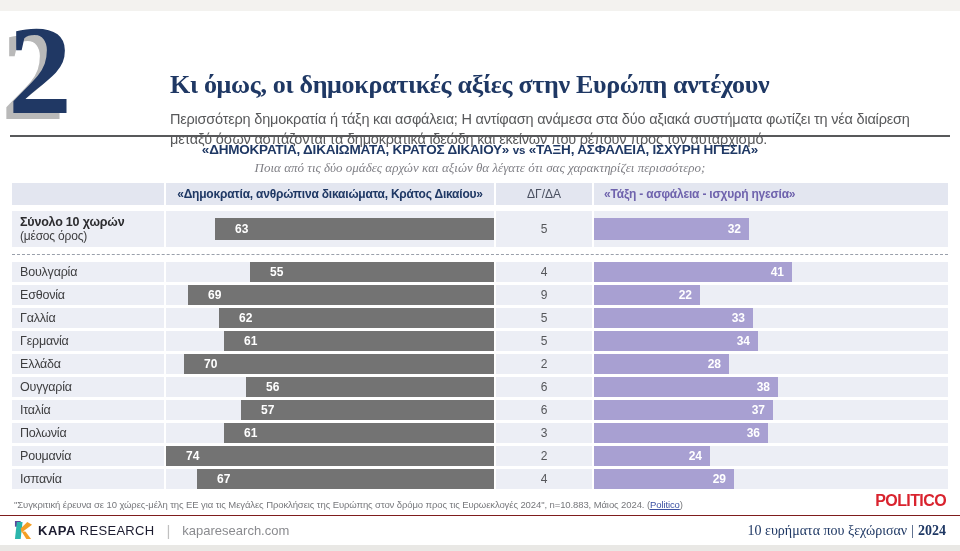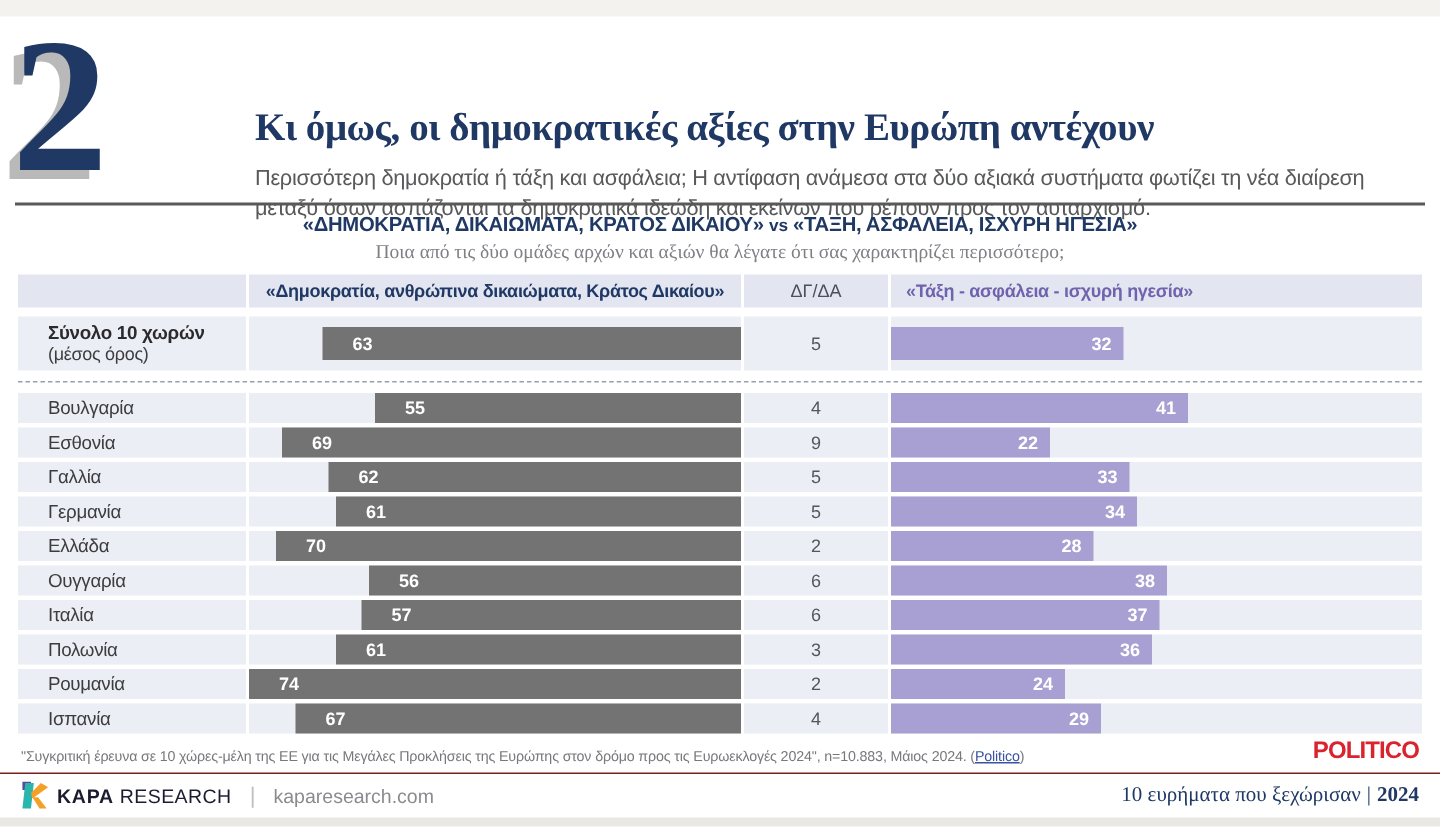--- a/index.html
+++ b/index.html
@@ -17,36 +17,36 @@
     color:#1f3864; letter-spacing:-0.3px; margin-bottom:9px; }
   .page-subtitle { font-size:14.5px; color:#58595b; line-height:1.38; letter-spacing:-0.2px; width:775px; }
 
   .divider { position:absolute; left:10px; top:135px; width:940px; height:2px; background:#58595b; }
 
   
   .chart-heading { position:absolute; left:0; top:142px; width:960px; text-align:center;
     font-size:13.5px; font-weight:bold; color:#1f3864; letter-spacing:-0.2px; }
   .chart-heading .vs { font-size:11.5px; font-weight:bold; }
   .chart-question { position:absolute; left:0; top:160px; width:960px; text-align:center;
-    font-family:"Liberation Serif", serif; font-size:13px; color:#7f7f85; }
+    font-family:"Liberation Serif", serif; font-style:italic; font-size:13px; color:#7f7f85; }
 
   
   .table { position:absolute; left:12px; top:183px; width:936px; }
   .row { display:grid; grid-template-columns:152px 328px 96px 1fr; column-gap:2px; }
   .row .cell { background:#eceef5; }
   .thead .cell { background:#e3e6f0; height:22px; }
   .thead { margin-bottom:6px; }
   .h-dem { display:flex; align-items:center; justify-content:center;
     font-size:12px; font-weight:bold; color:#1f3864; letter-spacing:-0.2px; }
   .h-dga { display:flex; align-items:center; justify-content:center; font-size:12px; color:#4a5060; }
   .h-ord { display:flex; align-items:center; font-size:12px; font-weight:bold; color:#6f63ad; padding-left:10px; letter-spacing:-0.2px; }
 
   .body-row { height:20px; margin-bottom:3px; }
   .body-row.summary { height:36px; margin-bottom:0; }
-  .cell.label { display:flex; flex-direction:column; justify-content:center; padding-left:20px;
+  .cell.label { display:flex; flex-direction:column; justify-content:center; padding-left:8px;
     font-size:12.5px; color:#3d3d3f; letter-spacing:-0.2px; }
   .summary .cell.label .l1 { font-weight:bold; color:#2b2b2e; }
   .summary .cell.label .l2 { font-size:12px; color:#3d3d3f; }
   .cell.dem { display:flex; align-items:center; justify-content:flex-end; }
   .cell.ord { display:flex; align-items:center; justify-content:flex-start; }
   .cell.dga { display:flex; align-items:center; justify-content:center; font-size:12px; color:#55565a; }
   .bar { height:100%; display:flex; align-items:center; }
   .summary .bar { height:22px; }
   .dem-bar { background:#737373; justify-content:flex-start; padding-left:20px; }
   .ord-bar { background:#a8a0d2; justify-content:flex-end; padding-right:8px; }

